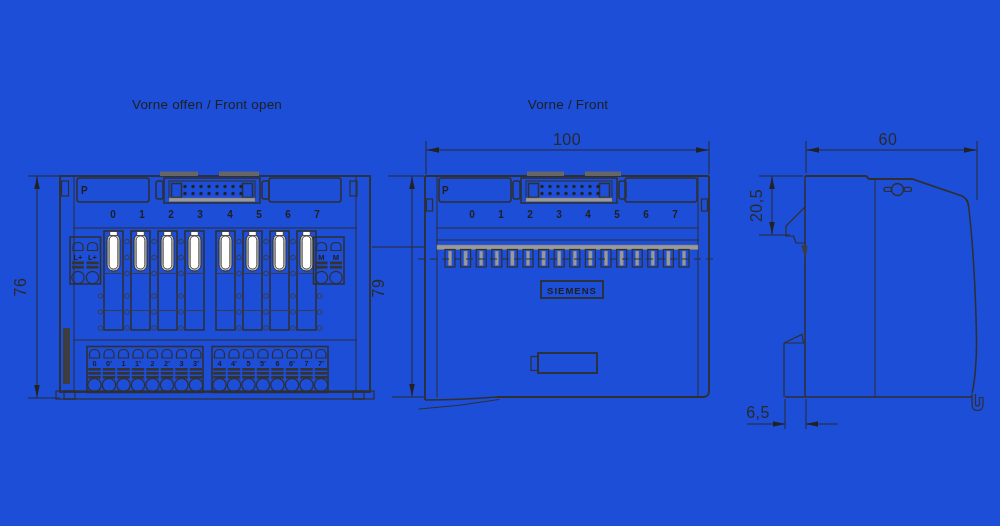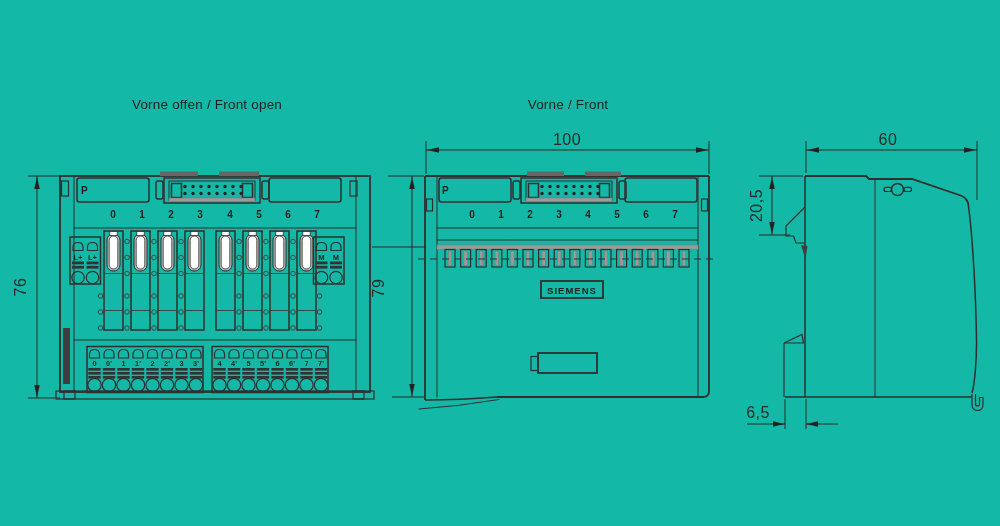--- a/index.html
+++ b/index.html
@@ -1,16 +1,16 @@
 <!DOCTYPE html>
 <html><head>
 <meta charset="utf-8">
 <style>
   html,body{margin:0;padding:0;background:#fff;}
-  #stage{position:relative;width:1000px;height:526px;background:#14b8a6;overflow:hidden;
+  #stage{position:relative;width:1000px;height:526px;background:#1d4ed8;overflow:hidden;
          font-family:"Liberation Sans", sans-serif;}
   svg{display:block}
   .ln{stroke:#2f2f2f;stroke-width:1;fill:none;stroke-linecap:square;}
   .ln12{stroke:#2f2f2f;stroke-width:1.2;fill:none;}
   .ln15{stroke:#2f2f2f;stroke-width:1.5;fill:none;}
   .ln18{stroke:#2f2f2f;stroke-width:1.8;fill:none;}
   .thin{stroke:#3a3a3a;stroke-width:0.9;fill:none;}
   .dim{stroke:#2a2a2a;stroke-width:1;fill:none;}
   .arr{fill:#222;stroke:none;}
   .dark{fill:#3d3d3d;stroke:none;}

